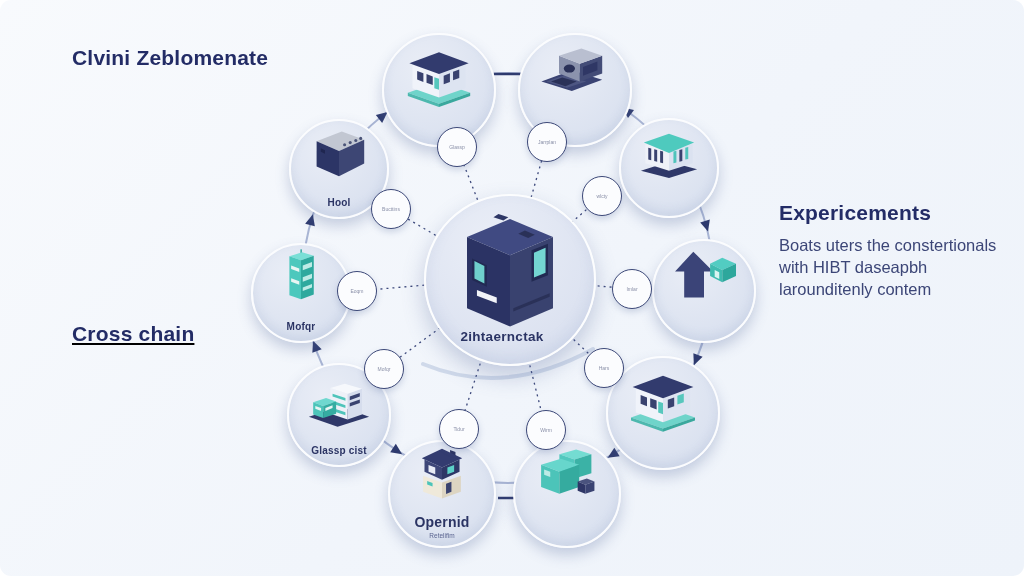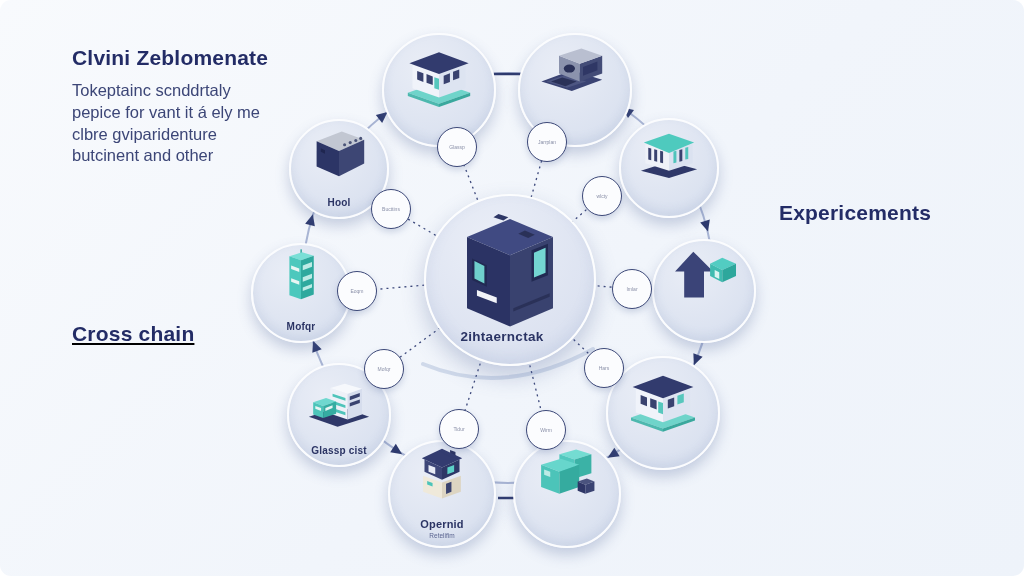--- a/index.html
+++ b/index.html
@@ -91,28 +91,28 @@
       <path d="M0,-5 L11,0 L0,5 Z" transform="translate(393,448) rotate(34)"></path>
       <path d="M0,-5 L11,0 L0,5 Z" transform="translate(631,114) rotate(-143)"></path>
       <path d="M0,-5 L11,0 L0,5 Z" transform="translate(705,221) rotate(74)"></path>
       <path d="M0,-5 L11,0 L0,5 Z" transform="translate(698,355) rotate(112)"></path>
       <path d="M0,-5 L11,0 L0,5 Z" transform="translate(617,452) rotate(148)"></path>
     </g>
   </svg>
 
   <div class="textblock" style="left:72px;top:46px;width:210px;">
     <h2>Clvini Zeblomenate</h2>
-    <p>Tokeptainc scnddrtaly pepice for vant it á ely me clbre gviparidenture butcinent and other</p>
   </div>
   <div class="textblock" style="left:72px;top:322px;width:215px;text-decoration:underline;">
     <h2>Cross chain</h2>
   </div>
 
   <div class="textblock" style="left:779px;top:201px;width:220px;">
     <h2>Expericements</h2>
+    <p>Boats uters the constertionals with HIBT daseapbh larounditenly contem</p>
   </div>
 
   <div id="hub">
     <svg width="120" height="124" viewBox="0 0 140 150" style="margin-bottom:18px">
       <polygon points="56,6 68,10 62,14 50,10" fill="#2e3766"></polygon>
       <polygon points="70,12 122,34 70,56 18,34" fill="#404a82"></polygon>
       <polygon points="18,34 70,56 70,142 18,120" fill="#2b3364"></polygon>
       <polygon points="70,56 122,34 122,120 70,142" fill="#39426f"></polygon>
       <polygon points="88,26 100,31 92,35 80,30" fill="#2a3158"></polygon>
       <polygon points="96,50 116,42 116,80 96,88" fill="#222a52"></polygon>
@@ -250,21 +250,21 @@
       <polygon points="50,10 80,24 50,38 20,24" fill="#333c70"></polygon>
       <polygon points="24,26 50,38 50,56 24,44" fill="#3d4678"></polygon>
       <polygon points="50,38 76,26 76,44 50,56" fill="#2e3766"></polygon>
       <polygon points="58,38 68,34 68,44 58,48" fill="#5dd0c8"></polygon>
       <polygon points="30,34 40,38 40,48 30,44" fill="#e8ecf6"></polygon>
       <polygon points="22,50 50,60 50,84 22,74" fill="#efe9da"></polygon>
       <polygon points="50,60 78,50 78,74 50,84" fill="#ddd5c2"></polygon>
       <polygon points="56,62 64,59 64,74 56,77" fill="#39426f"></polygon>
       <polygon points="28,58 36,61 36,66 28,63" fill="#4cc4b9"></polygon>
     </svg>
-    <span class="label" style="bottom:16px;font-size:11px;">Opernid</span>
+    <span class="label" style="bottom:16px;font-size:14px;">Opernid</span>
     <span class="sublabel" style="bottom:7px;">Retelifim</span>
   </div>
 
   <div class="sat" style="left:513px;top:440px;width:104px;height:104px;">
     <svg width="78" height="64" viewBox="0 0 100 84">
       <polygon points="40,16 62,10 82,16 60,23" fill="#74dcd2"></polygon>
       <polygon points="40,16 60,23 60,48 40,41" fill="#52c8be"></polygon>
       <polygon points="60,23 82,16 82,41 60,48" fill="#3bb2a6"></polygon>
       <polygon points="16,30 42,22 66,30 40,39" fill="#67d6cc"></polygon>
       <polygon points="16,30 40,39 40,68 16,59" fill="#4cc4b9"></polygon>

